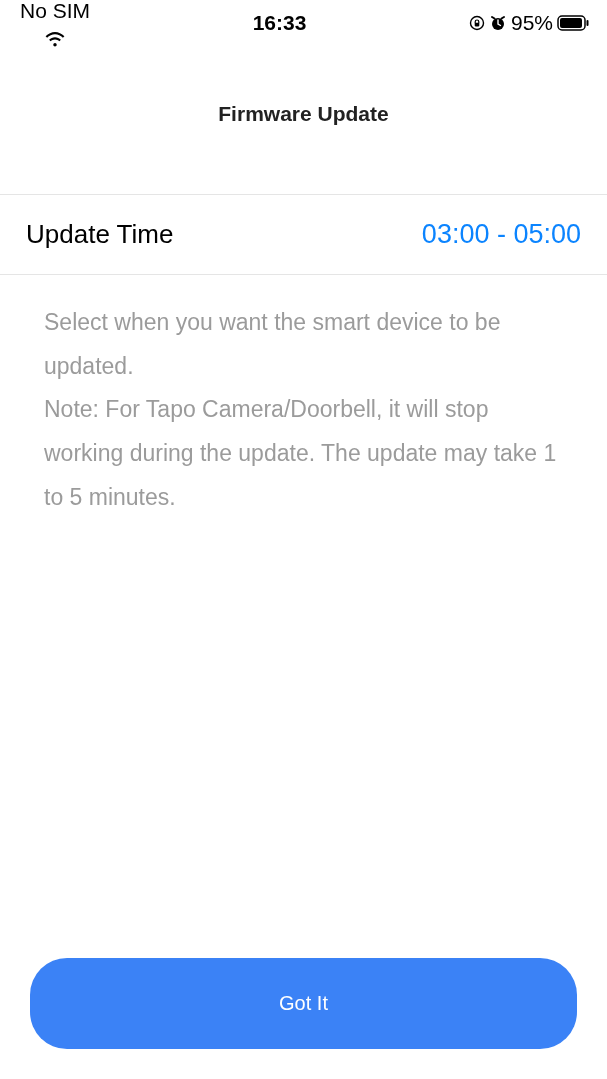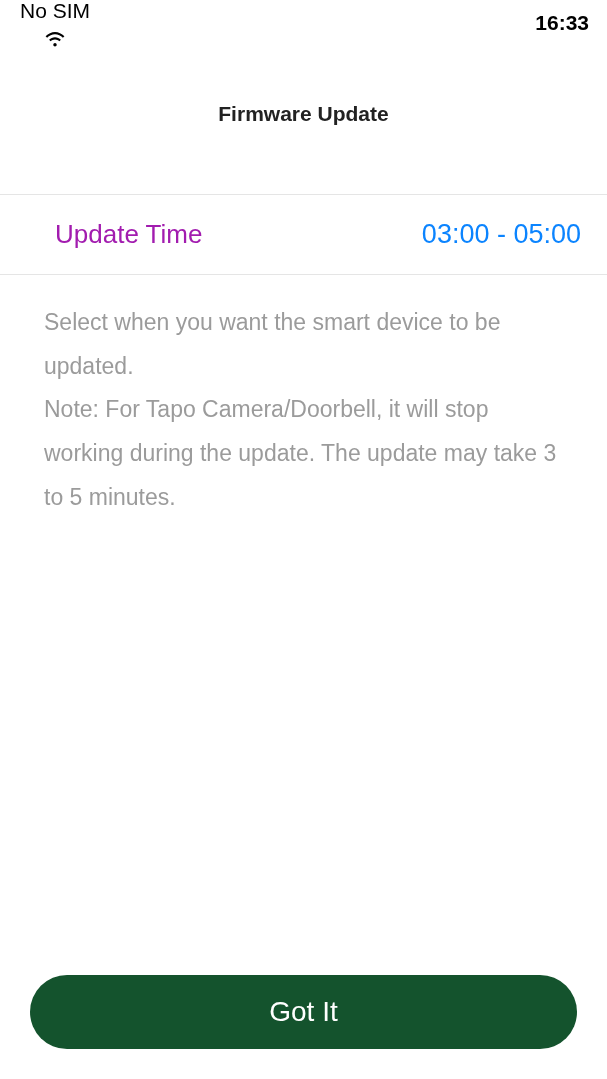--- a/index.html
+++ b/index.html
@@ -43,23 +43,22 @@
     .row {
       display: flex;
       justify-content: space-between;
       align-items: center;
       padding: 24px 26px;
       border-top: 1px solid #e5e5e5;
       border-bottom: 1px solid #e5e5e5;
     }
     .row-label {
       font-size: 26px;
-      color: #a21caf;
+      color: #000000;
       font-weight: 400;
-      margin-left: 29px;
     }
     .row-value {
       font-size: 27px;
       color: #0b84ff;
       font-weight: 400;
     }
     .description {
       padding: 26px 44px;
       font-size: 23px;
       color: #9b9b9b;
@@ -68,54 +67,78 @@
     }
     .footer {
       position: absolute;
       bottom: 30px;
       left: 0;
       width: 607px;
       padding: 0 30px;
     }
     .primary-button {
       width: 100%;
-      height: 74px;
+      height: 91px;
       border-radius: 37px;
-      background: #14532d;
+      background: #3b82f6;
       color: #fff;
       border: none;
-      font-size: 28px;
+      font-size: 20px;
       font-weight: 500;
       cursor: pointer;
     }
   </style>
 </head>
 <body>
 
 <div class="status-bar">
   <div class="status-left">
     <span>No SIM</span>
     <span class="wifi-icon">
       <svg width="22" height="16" viewBox="0 0 22 16">
         <path d="M11 15.5c.9 0 1.7-.8 1.7-1.7 0-.9-.8-1.7-1.7-1.7s-1.7.8-1.7 1.7c0 .9.8 1.7 1.7 1.7zm-4.4-5.2c1.2-1.1 2.7-1.8 4.4-1.8s3.2.7 4.4 1.8l1.5-1.5C15.3 7.2 13.3 6.3 11 6.3S6.7 7.2 5.1 8.8l1.5 1.5zM1.6 5.3l1.5 1.5C5.3 4.6 8 3.3 11 3.3s5.7 1.3 7.9 3.5l1.5-1.5C17.7 2.6 14.5 1 11 1S4.3 2.6 1.6 5.3z" fill="#000"></path>
       </svg>
     </span>
   </div>
   <div class="status-center">16:33</div>
+  <div class="status-right">
+    <span class="lock-icon">
+      <svg width="16" height="16" viewBox="0 0 16 16">
+        <circle cx="8" cy="8" r="6.5" fill="none" stroke="#000" stroke-width="1.4"></circle>
+        <path d="M6.2 8 V6.8 a1.8 1.8 0 0 1 3.6 0 V8" fill="none" stroke="#000" stroke-width="1.2"></path>
+        <rect x="5.7" y="7.8" width="4.6" height="3.6" rx="0.8" fill="#000"></rect>
+      </svg>
+    </span>
+    <span class="alarm-icon">
+      <svg width="18" height="18" viewBox="0 0 18 18">
+        <circle cx="9" cy="10" r="6" fill="#000"></circle>
+        <path d="M9 6v4l2.5 1.5" stroke="#fff" stroke-width="1.4" fill="none" stroke-linecap="round"></path>
+        <path d="M3 3l2.5 1.5M15 3l-2.5 1.5" stroke="#000" stroke-width="2" stroke-linecap="round"></path>
+      </svg>
+    </span>
+    <span>95%</span>
+    <span class="battery-icon">
+      <svg width="32" height="16" viewBox="0 0 32 16">
+        <rect x="1" y="1" width="27" height="14" rx="4" fill="none" stroke="#000" stroke-width="1.5"></rect>
+        <rect x="3" y="3" width="22" height="10" rx="2" fill="#000"></rect>
+        <rect x="29.5" y="5" width="2" height="6" rx="1" fill="#000"></rect>
+      </svg>
+    </span>
+  </div>
 </div>
 
 <div class="header">
   <div class="title">Firmware Update</div>
 </div>
 
 <div class="row">
   <div class="row-label">Update Time</div>
   <div class="row-value">03:00 - 05:00</div>
 </div>
 
 <div class="description">
   <div>Select when you want the smart device to be updated.</div>
-  <div>Note: For Tapo Camera/Doorbell, it will stop working during the update. The update may take 3 to 5 minutes.</div>
+  <div>Note: For Tapo Camera/Doorbell, it will stop working during the update. The update may take 1 to 5 minutes.</div>
 </div>
 
 <div class="footer">
   <button class="primary-button">Got It</button>
 </div>
 
 </body></html>

